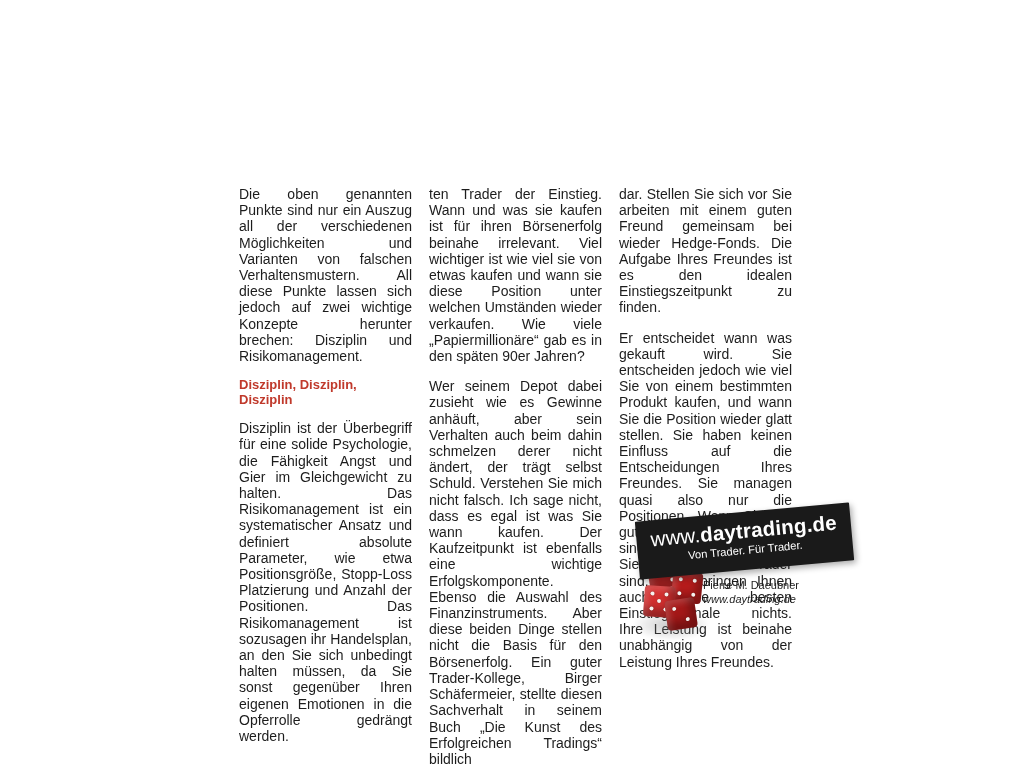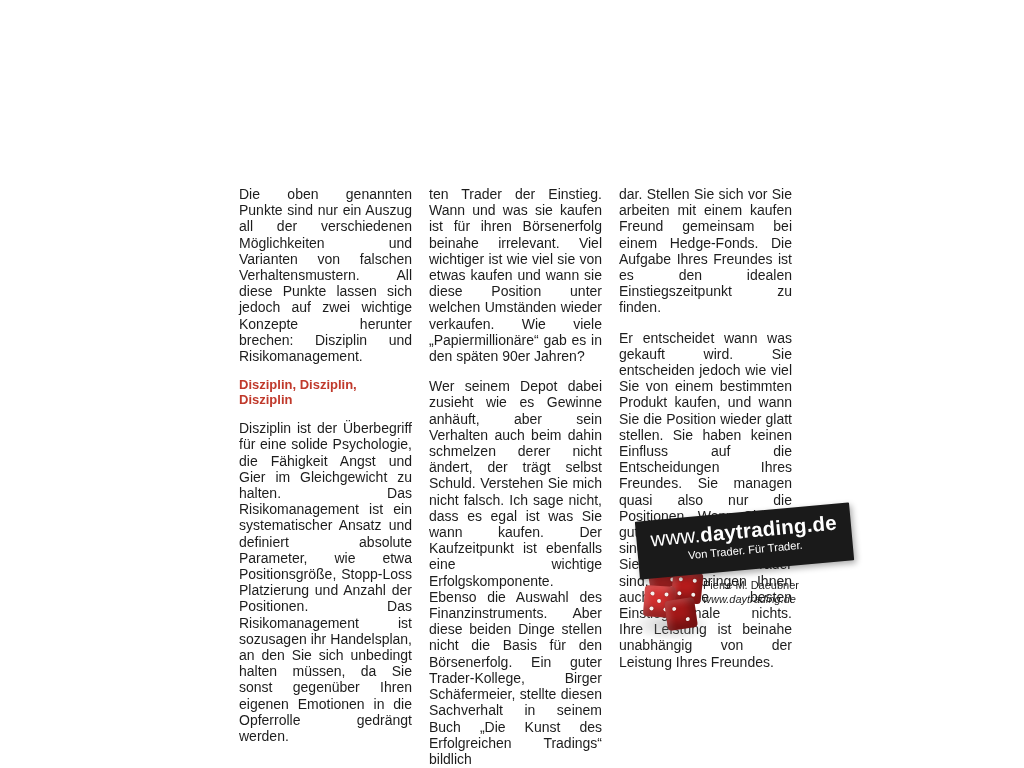--- a/index.html
+++ b/index.html
@@ -157,21 +157,21 @@
       <div class="subhead first">Disziplin, Disziplin, Disziplin</div>
       <p class="para">Disziplin ist der Überbegriff für eine solide Psychologie, die Fähigkeit Angst und Gier im Gleichgewicht zu halten. Das Risikomanagement ist ein systematischer Ansatz und definiert absolute Parameter, wie etwa Positionsgröße, Stopp-Loss Platzierung und Anzahl der Positionen. Das Risikomanagement ist sozusagen ihr Handelsplan, an den Sie sich unbedingt halten müssen, da Sie sonst gegenüber Ihren eigenen Emotionen in die Opferrolle gedrängt werden.</p>
     </div>
 
     <div class="col">
       <p class="para">ten Trader der Einstieg. Wann und was sie kaufen ist für ihren Börsenerfolg beinahe irrelevant. Viel wichtiger ist wie viel sie von etwas kaufen und wann sie diese Position unter welchen Umständen wieder verkaufen. Wie viele „Papiermillionäre“ gab es in den späten 90er Jahren?</p>
       <p class="para tight">Wer seinem Depot dabei zusieht wie es Gewinne anhäuft, aber sein Verhalten auch beim dahin schmelzen derer nicht ändert, der trägt selbst Schuld. Verstehen Sie mich nicht falsch. Ich sage nicht, dass es egal ist was Sie wann kaufen. Der Kaufzeitpunkt ist ebenfalls eine wichtige Erfolgskomponente. Ebenso die Auswahl des Finanzinstruments. Aber diese beiden Dinge stellen nicht die Basis für den Börsenerfolg. Ein guter Trader-Kollege, Birger Schäfermeier, stellte diesen Sachverhalt in seinem Buch „Die Kunst des Erfolgreichen Tradings“ bildlich</p>
     </div>
 
     <div class="col">
-      <p class="para">dar. Stellen Sie sich vor Sie arbeiten mit einem kaufen Freund gemeinsam bei einem Hedge-Fonds. Die Aufgabe Ihres Freundes ist es den idealen Einstiegszeitpunkt zu finden.</p>
+      <p class="para">dar. Stellen Sie sich vor Sie arbeiten mit einem guten Freund gemeinsam bei wieder Hedge-Fonds. Die Aufgabe Ihres Freundes ist es den idealen Einstiegszeitpunkt zu finden.</p>
       <p class="para tight">Er entscheidet wann was gekauft wird. Sie entscheiden jedoch wie viel Sie von einem bestimmten Produkt kaufen, und wann Sie die Position wieder glatt stellen. Sie haben keinen Einfluss auf die Entscheidungen Ihres Freundes. Sie managen quasi also nur die Positionen. Wenn Sie ein guter Trader sind, dann sind Sie erfolgreich. Wenn Sie ein schlechter Trader sind, dann bringen Ihnen auch die besten Einstiegssignale nichts. Ihre Leistung ist beinahe unabhängig von der Leistung Ihres Freundes.</p>
     </div>
 
   </div>
 
   <div class="dice-wrap">
     <div class="dice-shadow"></div>
     <div class="die d1">
       <span class="pip" style="left:5px;top:5px;"></span>
       <span class="pip" style="left:13px;top:13px;"></span>

